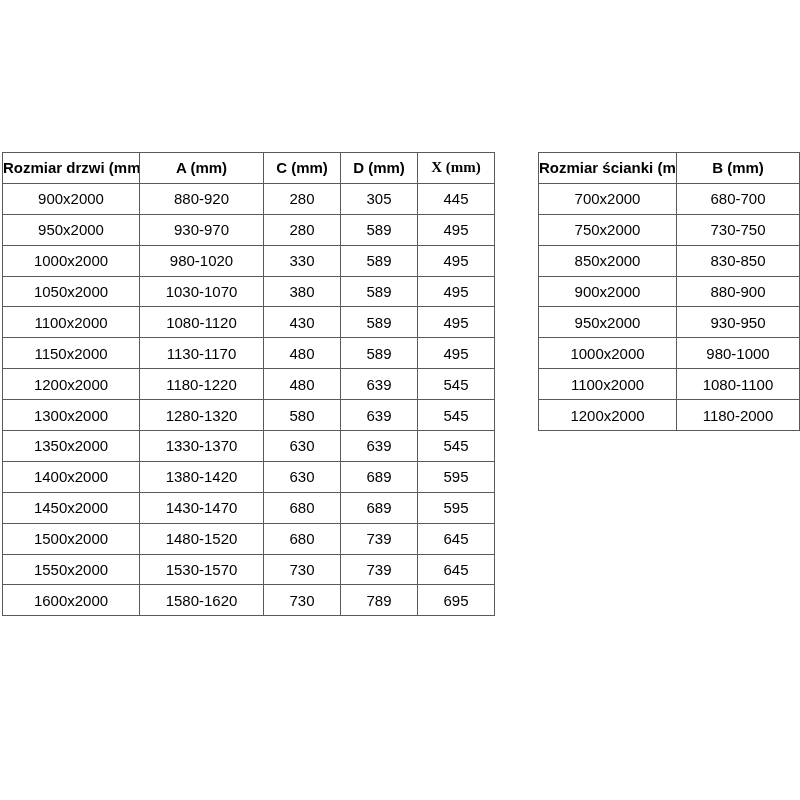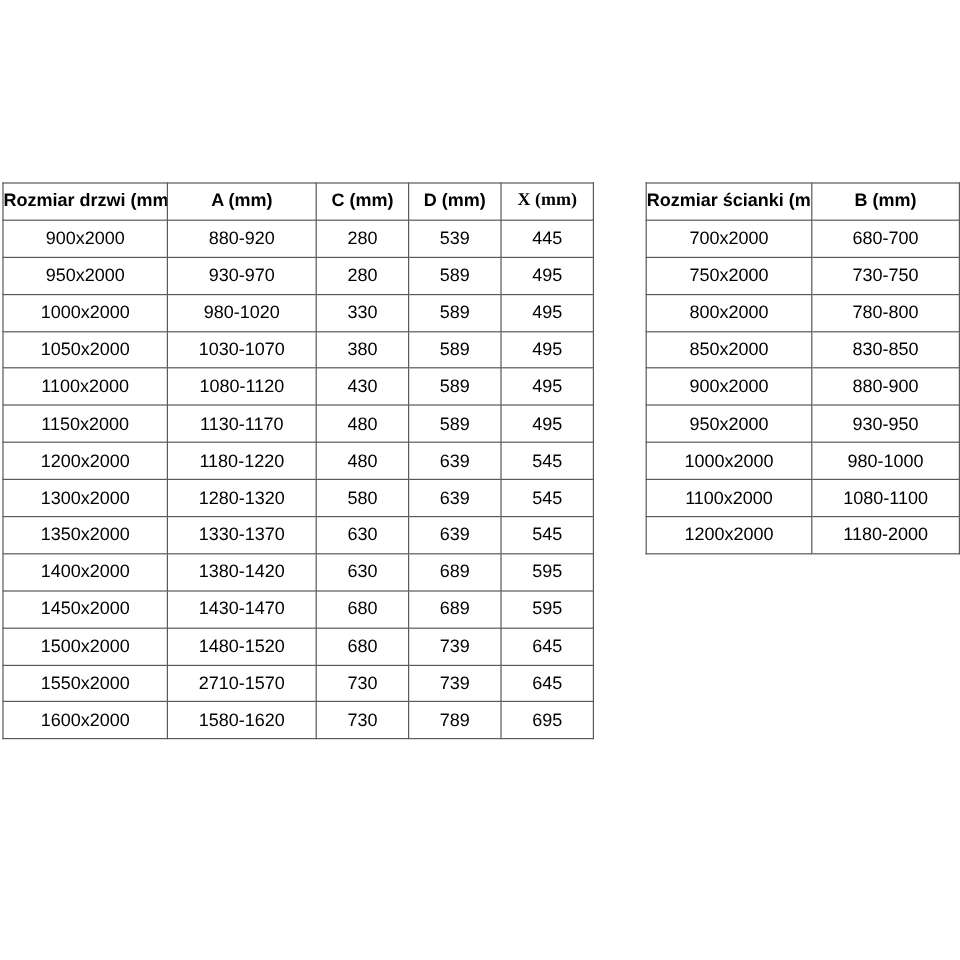--- a/index.html
+++ b/index.html
@@ -66,21 +66,21 @@
         <th>C (mm)</th>
         <th>D (mm)</th>
         <th>X (mm)</th>
       </tr>
   </thead>
   <tbody>
       <tr>
         <td>900x2000</td>
         <td>880-920</td>
         <td>280</td>
-        <td>539</td>
+        <td>305</td>
         <td>445</td>
       </tr>
       <tr>
         <td>950x2000</td>
         <td>930-970</td>
         <td>280</td>
         <td>589</td>
         <td>495</td>
       </tr>
       <tr>
@@ -148,21 +148,21 @@
       </tr>
       <tr>
         <td>1500x2000</td>
         <td>1480-1520</td>
         <td>680</td>
         <td>739</td>
         <td>645</td>
       </tr>
       <tr>
         <td>1550x2000</td>
-        <td>2710-1570</td>
+        <td>1530-1570</td>
         <td>730</td>
         <td>739</td>
         <td>645</td>
       </tr>
       <tr>
         <td>1600x2000</td>
         <td>1580-1620</td>
         <td>730</td>
         <td>789</td>
         <td>695</td>
@@ -180,24 +180,20 @@
   <tbody>
       <tr>
         <td>700x2000</td>
         <td>680-700</td>
       </tr>
       <tr>
         <td>750x2000</td>
         <td>730-750</td>
       </tr>
       <tr>
-        <td>800x2000</td>
-        <td>780-800</td>
-      </tr>
-      <tr>
         <td>850x2000</td>
         <td>830-850</td>
       </tr>
       <tr>
         <td>900x2000</td>
         <td>880-900</td>
       </tr>
       <tr>
         <td>950x2000</td>
         <td>930-950</td>

